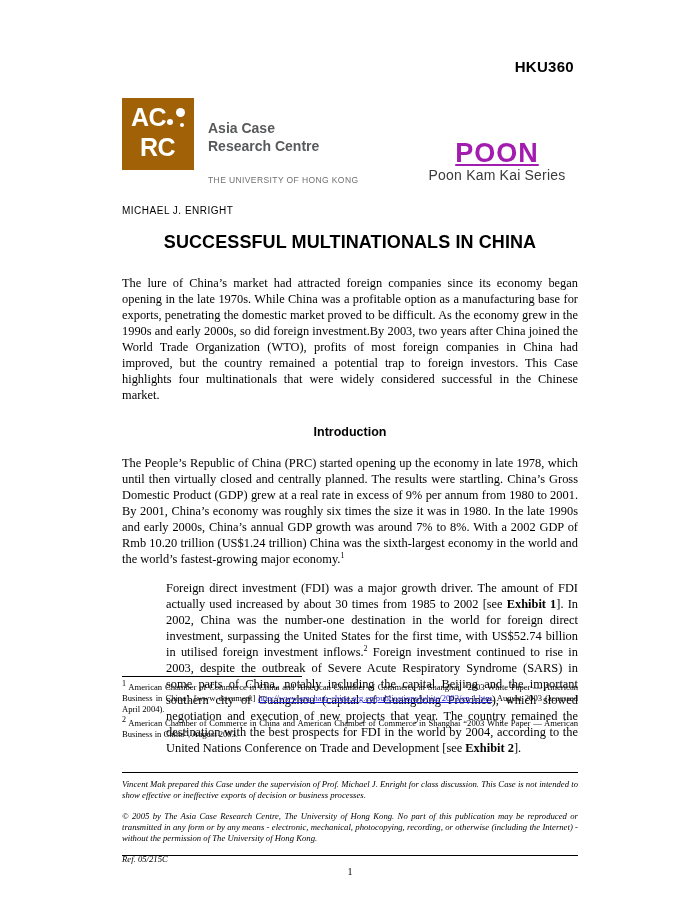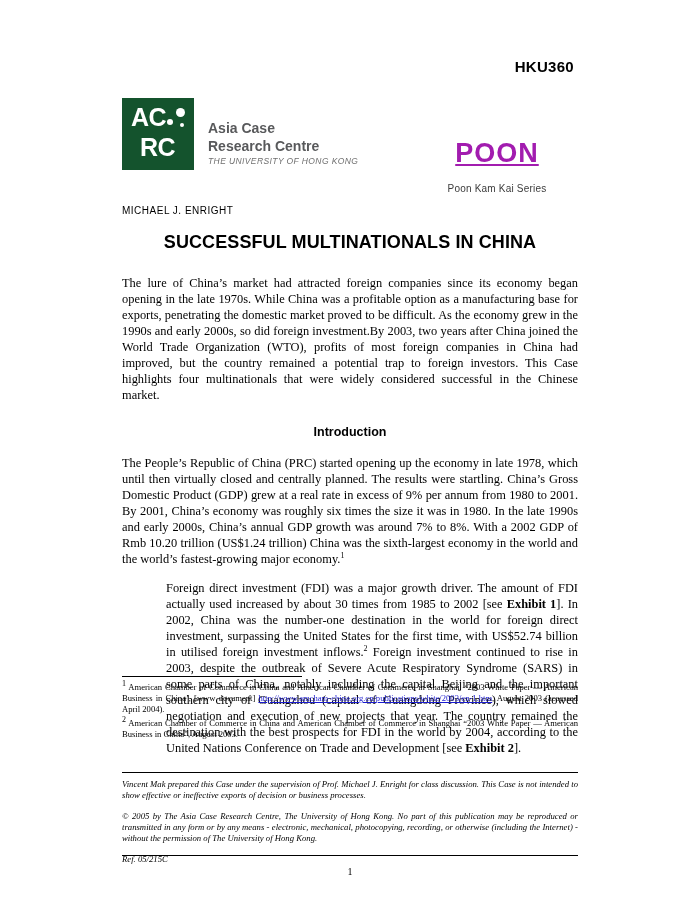--- a/index.html
+++ b/index.html
@@ -37,21 +37,21 @@
   .logo-block {
     position: absolute;
     top: 98px;
     left: 122px;
     display: flex;
     align-items: flex-start;
   }
   .acrc-mark {
     width: 72px;
     height: 72px;
-    background: #14532d;
+    background: #a16207;
     position: relative;
     flex: none;
   }
   .acrc-mark .ac {
     position: absolute;
     left: 9px;
     top: 7px;
     color: #ffffff;
     font-family: "Liberation Sans", sans-serif;
     font-weight: bold;
@@ -89,45 +89,44 @@
     font-weight: bold;
     font-size: 14px;
     color: #58595b;
     line-height: 1.28;
   }
   .acrc-text .l3 {
     font-family: "Liberation Sans", sans-serif;
     font-size: 8.5px;
     color: #6f6f6f;
     letter-spacing: 0.4px;
-    margin-top: 0;
-    font-style: italic;
+    margin-top: 19px;
   }
 
   .poon-block {
     position: absolute;
     top: 140px;
     right: 60px;
     text-align: center;
     width: 150px;
   }
   .poon-word {
     font-family: "Liberation Sans", sans-serif;
     font-weight: bold;
     font-size: 27px;
     letter-spacing: 1px;
     color: #a21caf;
     line-height: 1;
     text-decoration: underline;
   }
   .poon-sub {
     font-family: "Liberation Sans", sans-serif;
-    font-size: 10px;
+    font-size: 14px;
     color: #3b3b3b;
-    margin-top: 16px;
+    margin-top: 0;
     letter-spacing: 0.2px;
   }
 
   .author {
     position: absolute;
     top: 205px;
     left: 122px;
     font-family: "Liberation Sans", sans-serif;
     font-size: 10px;
     letter-spacing: 0.5px;

